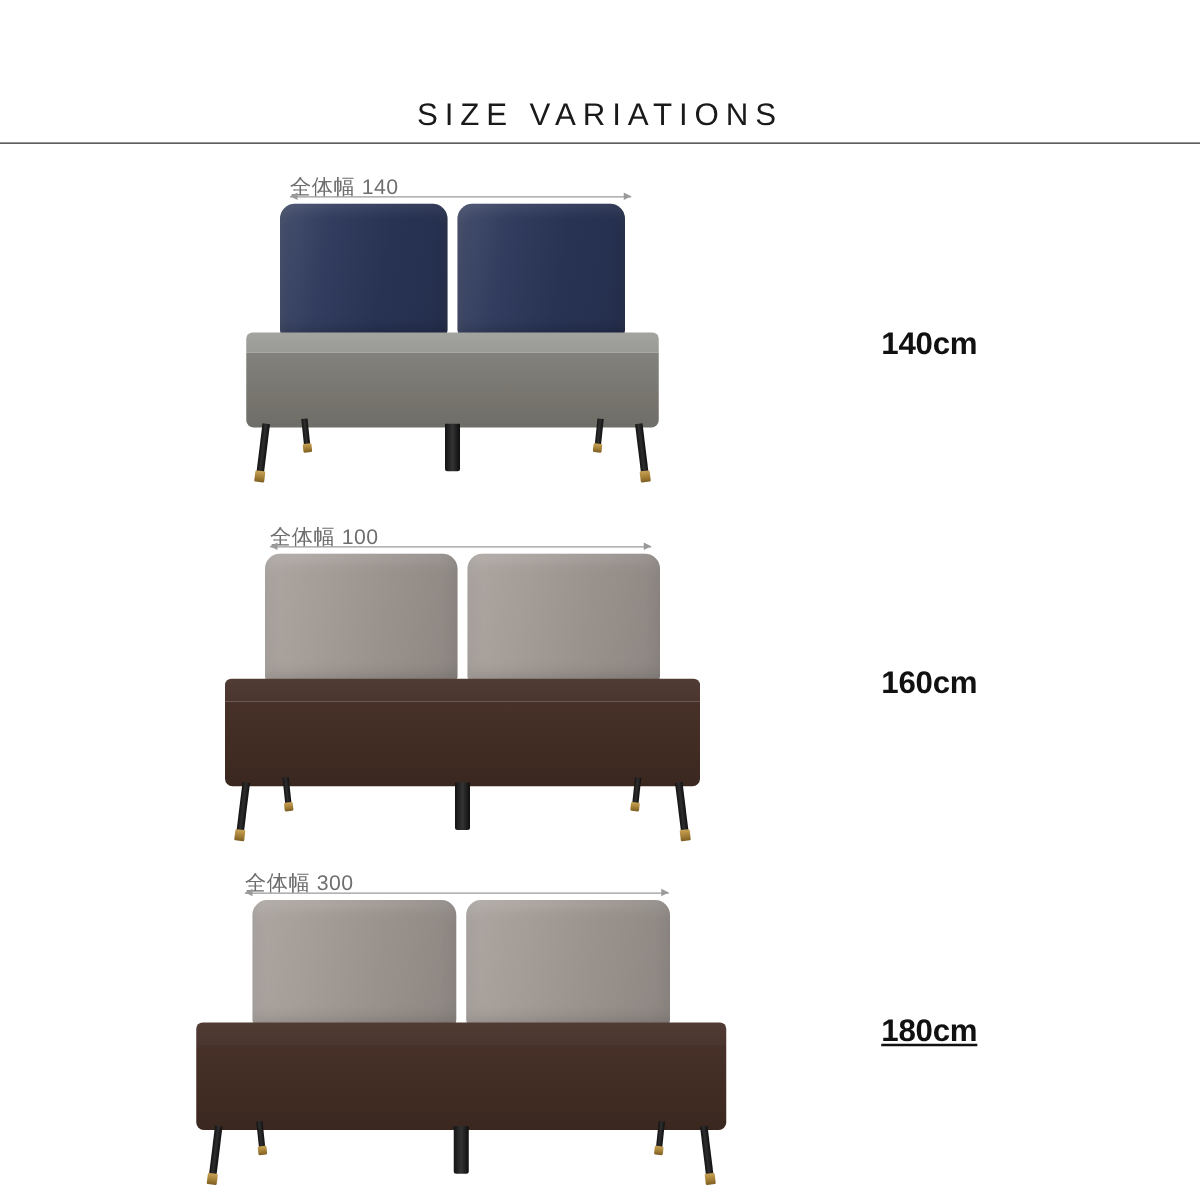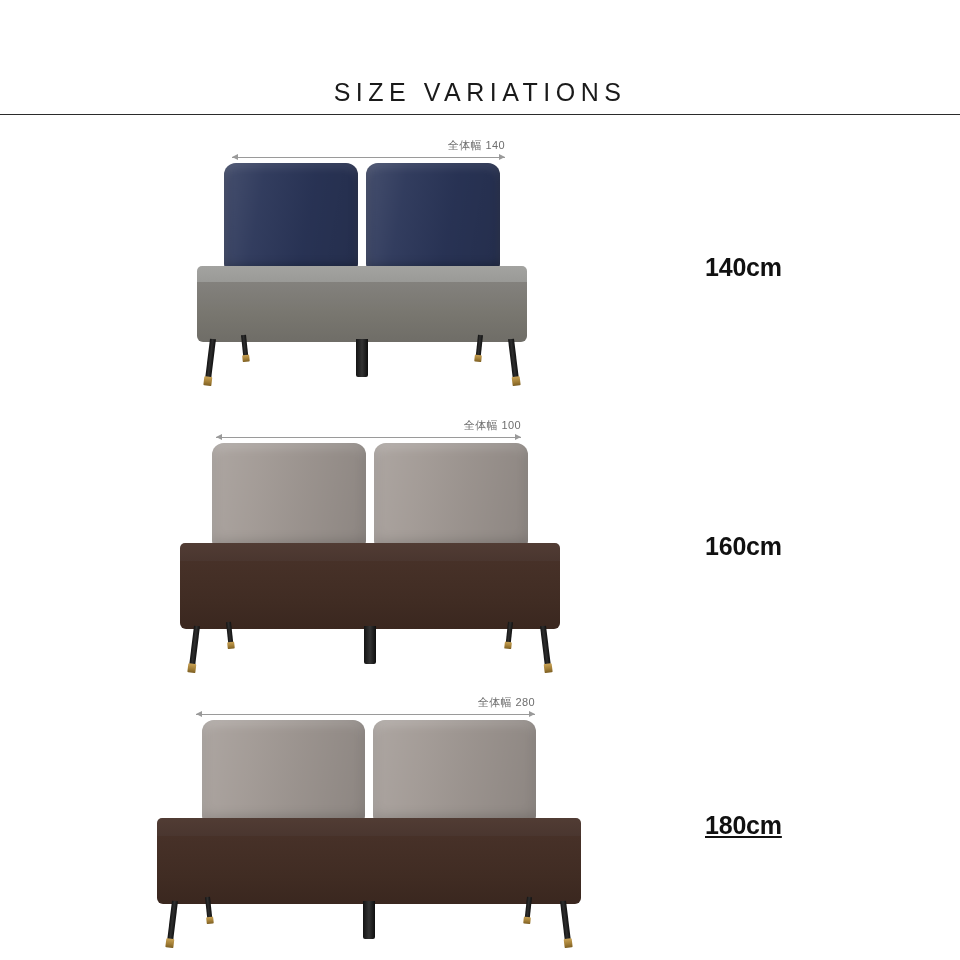--- a/index.html
+++ b/index.html
@@ -32,23 +32,23 @@
   .size-row { position:absolute; left:0; width:960px; }
   #row-140 { top:130px; height:275px; }
   #row-160 { top:410px; height:275px; }
   #row-180 { top:688px; height:272px; }
 
   
   .dimension { position:absolute; }
   .dim-label {
     position:absolute;
     left:0; width:100%;
-    text-align:right;
+    text-align:left;
     top:-19px;
-    font-size:11px;
+    font-size:17px;
     color:#6e6e6e;
     letter-spacing:.4px;
     white-space:nowrap;
   }
   .dim-line {
     position:absolute;
     left:0; top:0;
     width:100%; height:1px;
     background:#9a9a9a;
   }
@@ -172,21 +172,21 @@
     <div class="leg leg-in-right" style="left:281px; top:172px; width:5px; height:26px;">
         <div class="leg-shaft"></div>
         <div class="leg-foot" style="height:7px;"></div>
       </div>
     <div class="leg leg-out-right" style="left:311px; top:176px; width:6px; height:46px;">
         <div class="leg-shaft"></div>
         <div class="leg-foot"></div>
       </div>
   </div>
 
-  <div class="size-label" style="top:123px;">140cm</div>
+  <div class="size-label" style="top:131px;">140cm</div>
 </div>
 
 <div class="size-row" id="row-160">
 
   <div class="dimension" style="left:216px; top:27px; width:305px;">
     <div class="dim-label">全体幅 100</div>
     <div class="dim-line"></div>
     <div class="dim-cap left"></div>
     <div class="dim-cap right"></div>
   </div>
@@ -223,21 +223,21 @@
         <div class="leg-foot"></div>
       </div>
   </div>
 
   <div class="size-label" style="top:122px;">160cm</div>
 </div>
 
 <div class="size-row" id="row-180">
 
   <div class="dimension" style="left:196px; top:26px; width:339px;">
-    <div class="dim-label">全体幅 280</div>
+    <div class="dim-label">全体幅 300</div>
     <div class="dim-line"></div>
     <div class="dim-cap left"></div>
     <div class="dim-cap right"></div>
   </div>
 
   <div class="sofa" style="left:157px; top:32px; width:424px; height:228px;">
 
     <div class="cushions" style="top:0; height:103px; padding:0 45px;">
       <div class="cushion cushion-taupe"></div>
       <div class="cushion cushion-taupe"></div>

